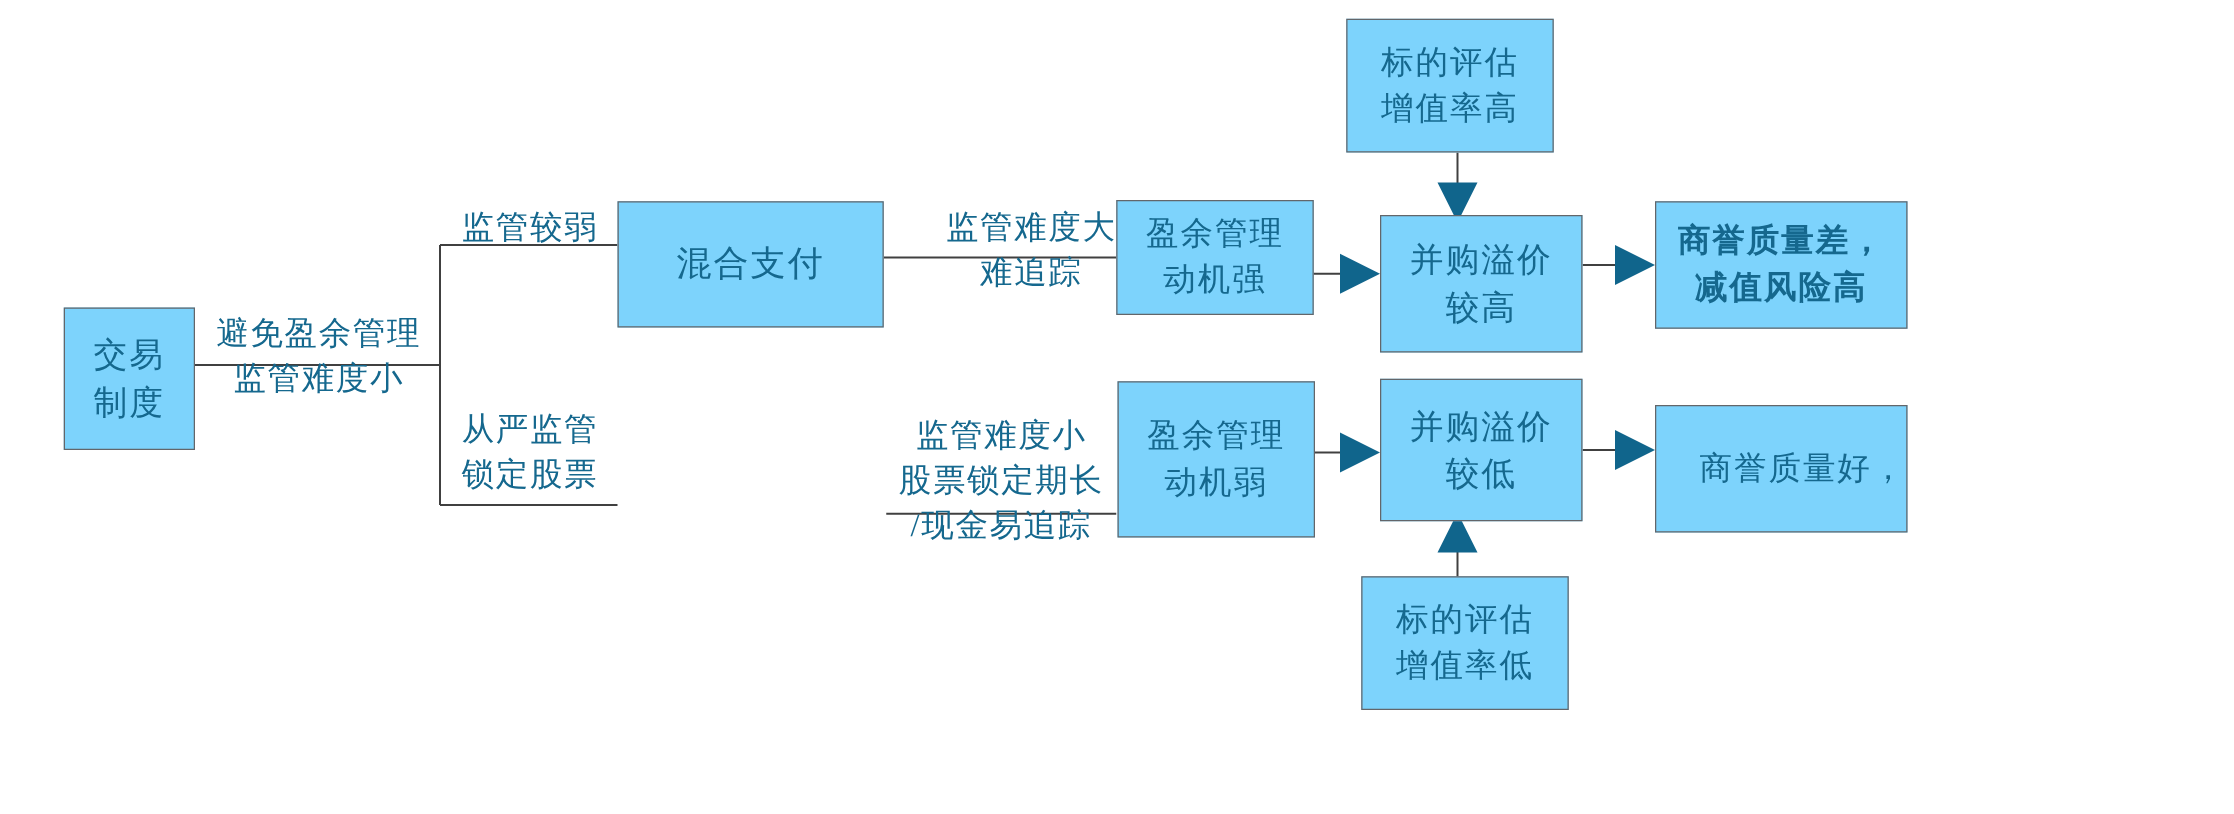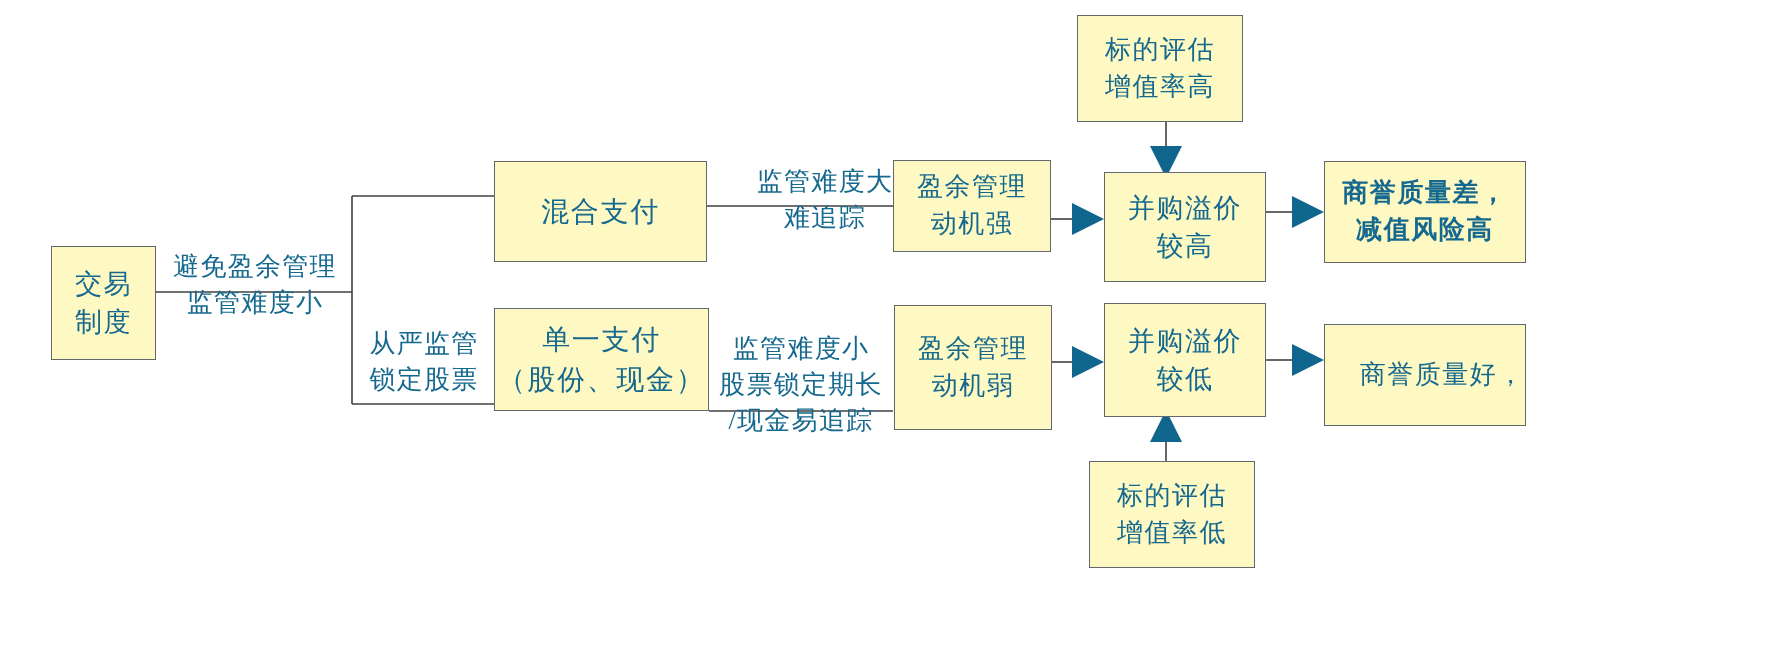--- a/index.html
+++ b/index.html
@@ -12,21 +12,21 @@
     width: 1787px;
     height: 651px;
     background: #ffffff;
     font-family: "Liberation Serif", "DejaVu Serif", serif;
     overflow: hidden;
   }
   .node {
     position: absolute;
     box-sizing: border-box;
     border: 1.5px solid #63666A;
-    background: #fef9c3;
+    background: #7dd3fc;
     color: #15688E;
     display: flex;
     flex-direction: column;
     align-items: center;
     justify-content: center;
     text-align: center;
     line-height: 1.42;
     letter-spacing: 0.06em;
   }
   .node .ln { display: block; white-space: nowrap; }
@@ -116,24 +116,20 @@
   <div class="node" style="left:1104px; top:172px; width:162px; height:110px; font-size:27px;">
     <span class="ln">并购溢价</span>
     <span class="ln">较高</span>
   </div>
 
   <div class="node" style="left:1324px; top:161px; width:202px; height:102px; font-size:26px;font-weight:bold;">
     <span class="ln">商誉质量差，</span>
     <span class="ln">减值风险高</span>
   </div>
 
-  <div class="node" style="left:494px; top:308px; width:215px; height:103px; font-size:28px;">
-    <span class="ln">单一支付</span>
-    <span class="ln">（股份、现金）</span>
-  </div>
 
   <div class="node" style="left:894px; top:305px; width:158px; height:125px; font-size:26px;">
     <span class="ln">盈余管理</span>
     <span class="ln">动机弱</span>
   </div>
 
   <div class="node" style="left:1104px; top:303px; width:162px; height:114px; font-size:27px;">
     <span class="ln">并购溢价</span>
     <span class="ln">较低</span>
   </div>
@@ -145,20 +141,23 @@
   <div class="node" style="left:1089px; top:461px; width:166px; height:107px; font-size:26px;">
     <span class="ln">标的评估</span>
     <span class="ln">增值率低</span>
   </div>
 
   <div class="edge-label" style="left:160px; top:249px; width:190px; font-size:26px;">
     <span class="ln">避免盈余管理</span>
     <span class="ln">监管难度小</span>
   </div>
 
+  <div class="edge-label" style="left:357px; top:164px; width:134px; font-size:26px;">
+    <span class="ln">监管较弱</span>
+  </div>
 
   <div class="edge-label" style="left:740px; top:164px; width:170px; font-size:26px;text-align:center;">
     <span class="ln">监管难度大</span>
     <span class="ln">难追踪</span>
   </div>
 
   <div class="edge-label" style="left:357px; top:326px; width:134px; font-size:26px;">
     <span class="ln">从严监管</span>
     <span class="ln">锁定股票</span>
   </div>

